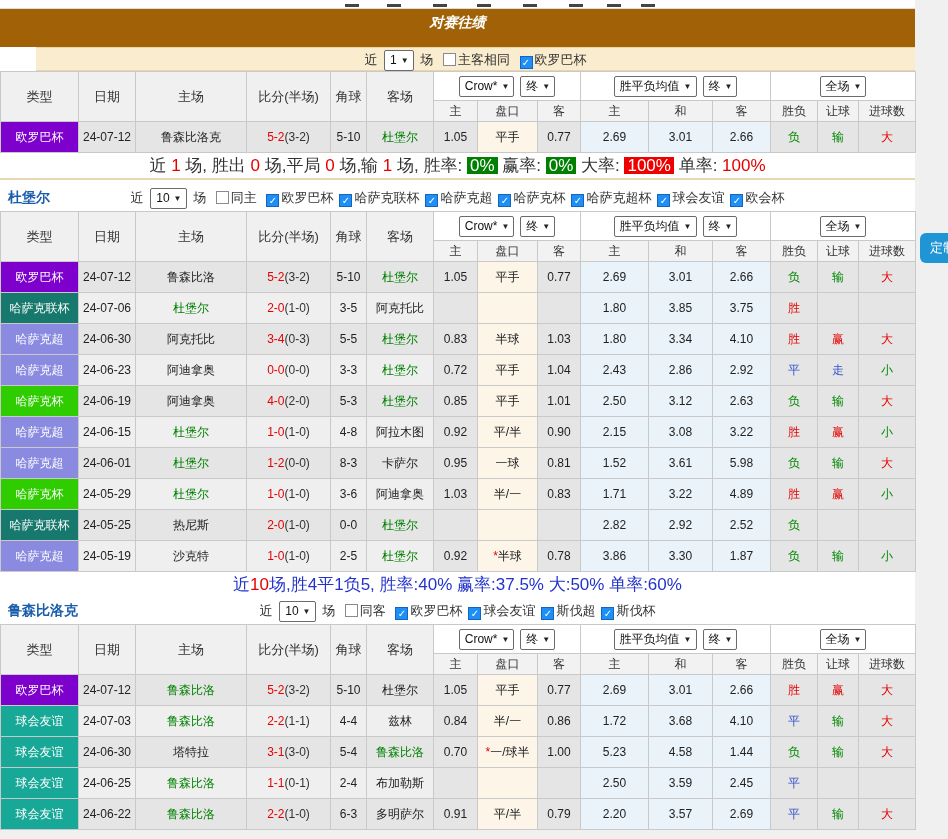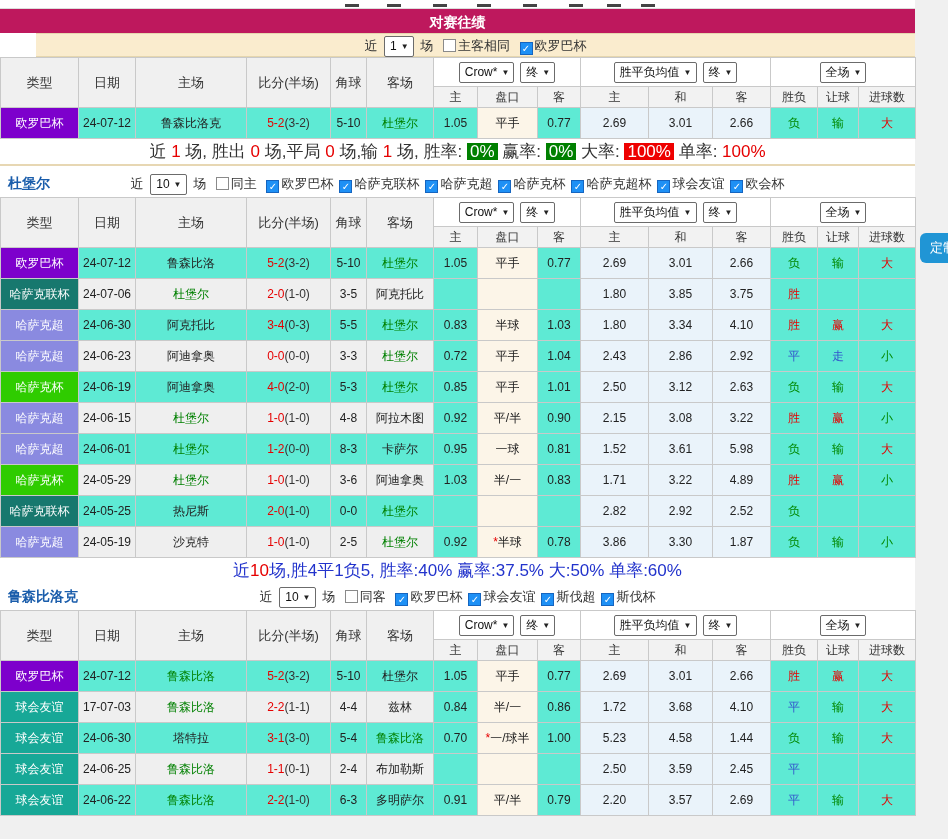--- a/index.html
+++ b/index.html
@@ -7,22 +7,22 @@
     width:948px;height:839px;overflow:hidden;position:relative;
     background:#f0f0f0;font-family:"Liberation Sans","DejaVu Sans",sans-serif;
     -webkit-font-smoothing:antialiased;
   }
   .content{width:915px;background:#fff;}
   
   .top-strip{height:8px;background:#fff;position:relative;border-bottom:1px solid #ddd;overflow:hidden;}
   .top-strip .marks{position:absolute;left:345px;top:4px;width:14px;height:3px;background:#444;
     box-shadow:42px 0 #444,88px 0 #444,132px 0 #444,178px 0 #444,224px 0 #444,262px 0 #444,296px 0 #444;}
   
-  .bar{height:24px;line-height:26px;background:#be185d;color:#fff;font-size:14px;font-weight:bold;
-    text-align:center;position:relative;}
+  .bar{height:38px;line-height:26px;background:#a16207;color:#fff;font-size:14px;font-weight:bold;
+    text-align:center;position:relative;font-style:italic;}
   .bar .close-btn{position:absolute;right:10px;top:2px;width:22px;height:22px;line-height:22px;
     background:#63a7e1;color:#fff;font-size:15px;font-weight:bold;text-align:center;cursor:pointer;}
   .radio{display:inline-block;width:11px;height:11px;border-radius:50%;border:2px solid #fff;
     vertical-align:-1px;margin:0 3px 0 6px;}
   .radio.sel{background:#fff;}
   .bar .opt{font-weight:bold;font-size:13px;}
   
   .filterbar{height:23px;line-height:23px;text-align:center;font-size:13px;color:#333;}
   .filterbar.cream{background:#faecce;border-top:1px solid #e5d6ae;border-bottom:1px solid #e5d6ae;height:22px;margin-left:36px;}
   .section-head{height:27px;line-height:27px;position:relative;text-align:center;font-size:13px;color:#333;background:#fff;}
@@ -31,21 +31,21 @@
   .sel{display:inline-block;border:1px solid #6b6b6b;border-radius:2px;background:#fff;
     padding:0 4px 0 5px;height:19px;line-height:19px;font-size:12px;color:#111;vertical-align:middle;
     margin:0 3px;cursor:default;white-space:nowrap;}
   .sel .arr{font-style:normal;font-size:8px;color:#222;margin-left:4px;vertical-align:1px;}
   
   .cb{display:inline-block;width:13px;height:13px;border:1px solid #8a8a8a;background:#fff;
     vertical-align:-2px;margin:0 2px 0 6px;box-sizing:border-box;text-align:center;line-height:11px;}
   .cb.on{background:#1e90f5;border-color:#1565c0;color:#fff;font-size:10px;font-weight:bold;}
   label.cbl{cursor:pointer;}
   
-  table.grid{border-collapse:collapse;table-layout:fixed;width:915px;border:1px solid #9a9a9a;background:#5eead4;}
+  table.grid{border-collapse:collapse;table-layout:fixed;width:915px;border:1px solid #9a9a9a;background:#e5e5e5;}
   table.grid th,table.grid td{border:1px solid #c9c9c9;text-align:center;overflow:hidden;white-space:nowrap;}
   table.grid th{font-weight:normal;font-size:13px;color:#333;background:#f0f0f0;}
   tr.ha th{height:26px;background:#fff;}
   tr.ha th.lab{background:#f0f0f0;font-size:13px;}
   tr.hb th{height:18px;font-size:12px;background:#f2f2f2;}
   table.grid td{height:28px;font-size:12px;color:#222;}
   td.c-league{color:#fff;font-size:12px;}
   td.c-team{color:#222;}
   td.c-team.focus{color:#008000;}
   td.c-score .ft{color:#e60000;}
@@ -445,21 +445,21 @@
           <td class="c-asia">0.77</td>
           <td class="c-eu">2.69</td>
           <td class="c-eu c-eud">3.01</td>
           <td class="c-eu">2.66</td>
           <td class="c-out" style="color: rgb(230, 0, 0);">胜</td>
           <td class="c-out" style="color: rgb(230, 0, 0);">赢</td>
           <td class="c-out" style="color: rgb(230, 0, 0);">大</td>
         </tr>
         <tr class="alt">
           <td class="c-league" style="background: rgb(23, 168, 151); color: rgb(255, 255, 255);">球会友谊</td>
-          <td class="c-date zebra">17-07-03</td>
+          <td class="c-date zebra">24-07-03</td>
           <td class="c-team zebra focus">鲁森比洛</td>
           <td class="c-score zebra"><span class="ft">2-2</span><span class="ht">(1-1)</span></td>
           <td class="c-corners zebra">4-4</td>
           <td class="c-team zebra">兹林</td>
           <td class="c-asia">0.84</td>
           <td class="c-hcp"><span>半/一</span></td>
           <td class="c-asia">0.86</td>
           <td class="c-eu">1.72</td>
           <td class="c-eu c-eud">3.68</td>
           <td class="c-eu">4.10</td>

